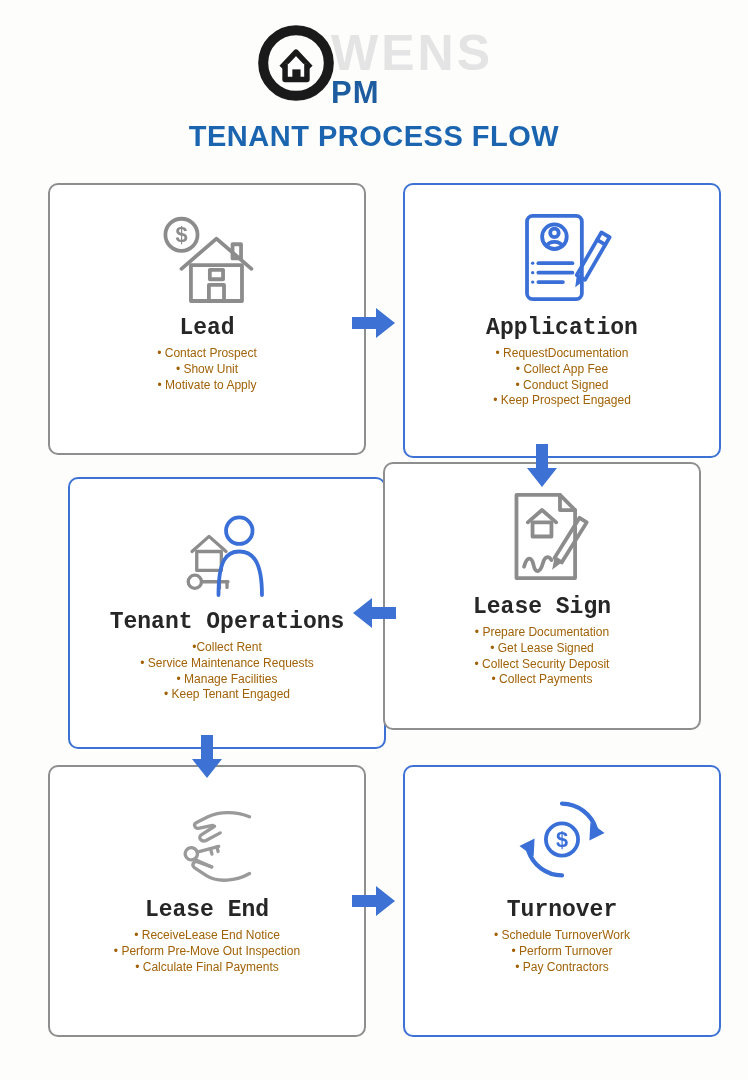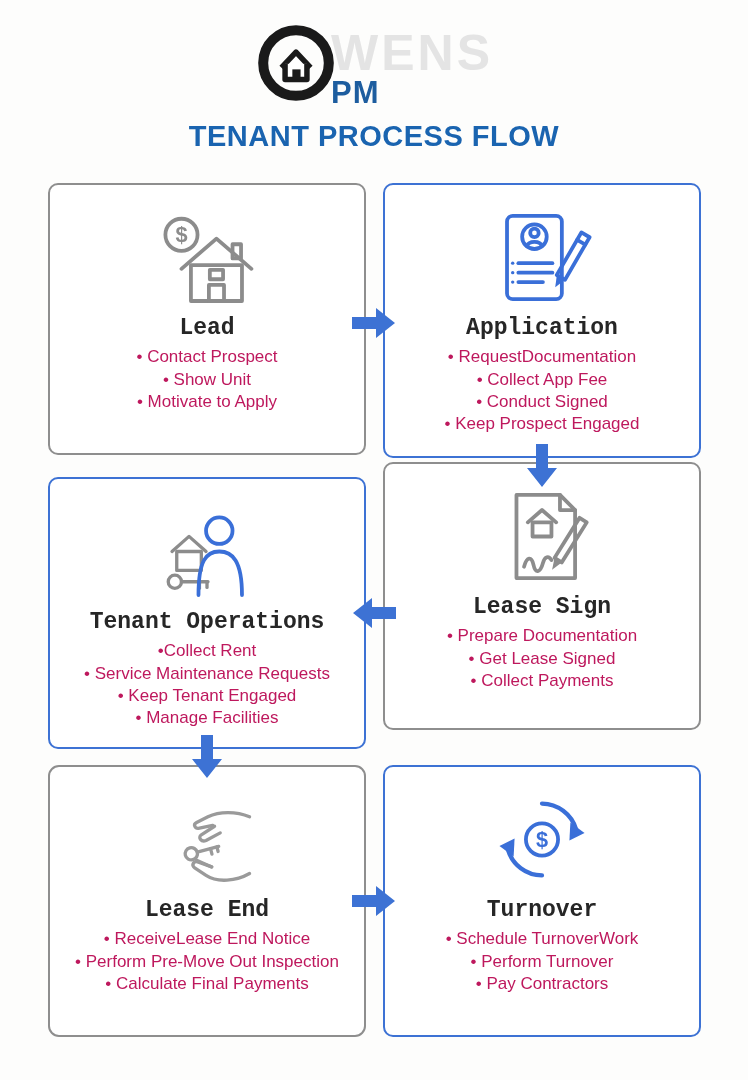--- a/index.html
+++ b/index.html
@@ -14,25 +14,25 @@
   .logo-text{display:flex;flex-direction:column;align-items:flex-start;margin-left:-6px;padding-top:2px;}
   .brand-rest{font-size:50px;font-weight:800;color:#e4e4e4;letter-spacing:3px;line-height:58px;}
   .brand-sub{font-size:31px;font-weight:800;color:#1d5d9f;line-height:30px;margin-top:-4px;letter-spacing:1px;}
   .page-title{margin-top:12px;font-size:29px;font-weight:800;color:#1a64b0;letter-spacing:0.5px;}
   
   .card{
     position:absolute;width:318px;height:272px;background:#ffffff;
     border:2px solid #8e8e8e;border-radius:10px;box-sizing:border-box;
     display:flex;flex-direction:column;align-items:center;padding-top:20px;
   }
-  .card.blue{border-color:#3d72d4;}
+  .card.blue{border-color:#3d72d4;margin-left:20px;}
   .icon-wrap{height:104px;display:flex;align-items:center;justify-content:center;}
   .card-title{font-size:23px;font-weight:bold;color:#262626;margin-top:6px;line-height:1.15;font-family:Liberation Mono, monospace;}
   .bullets{margin-top:5px;text-align:center;}
-  .bullet{font-size:17px;color:#be185d;line-height:1.3;}
+  .bullet{font-size:12px;color:#a16207;line-height:1.3;}
   
   .arrow{position:absolute;width:44px;height:34px;}
   .arrow svg{display:block;}
   .arrow.down{transform:rotate(90deg);}
   .arrow.left{transform:rotate(180deg);}
 </style>
 </head>
 <body>
 
 <div class="page">
@@ -124,22 +124,22 @@
             <circle cx="68" cy="28" r="14"></circle>
             <path d="M46,96 C46,60 54,50 68,50 C82,50 92,60 92,96"></path>
           </g>
         </g>
       </svg>
     </div>
     <div class="card-title">Tenant Operations</div>
     <div class="bullets">
       <div class="bullet">•Collect Rent</div>
       <div class="bullet">• Service Maintenance Requests</div>
+      <div class="bullet">• Manage Facilities</div>
       <div class="bullet">• Keep Tenant Engaged</div>
-      <div class="bullet">• Manage Facilities</div>
     </div>
   </div>
 
   <div class="card gray" style="left:383px;top:462px;height:268px;">
     <div class="icon-wrap">
       <svg viewBox="0 0 110 100" width="104" height="95">
         <g fill="none" stroke="#8c8c8c" stroke-width="4" stroke-linejoin="round" stroke-linecap="round">
           <path d="M28,6 H74 L90,22 V94 H28 Z"></path>
           <path d="M74,6 V22 H90"></path>
           <polyline points="40,35 55,22 70,35"></polyline>
@@ -149,25 +149,26 @@
             <rect x="77" y="28" width="9" height="50"></rect>
             <polygon points="77,78 86,78 81.5,90" fill="#8c8c8c" stroke="none"></polygon>
           </g>
         </g>
       </svg>
     </div>
     <div class="card-title">Lease Sign</div>
     <div class="bullets">
       <div class="bullet">• Prepare Documentation</div>
       <div class="bullet">• Get Lease Signed</div>
+      <div class="bullet">• Collect Security Deposit</div>
       <div class="bullet">• Collect Payments</div>
     </div>
   </div>
 
-  <div class="card gray" style="left:48px;top:765px;border-radius:11px;">
+  <div class="card gray" style="left:48px;top:765px;">
     <div class="icon-wrap">
       <svg viewBox="0 0 110 100" width="104" height="95">
         <g fill="none" stroke="#9a9a9a" stroke-width="3.5" stroke-linejoin="round" stroke-linecap="round">
           <path d="M100,26 c-14,-6 -32,-6 -44,0 l-12,6 c-4,2 -2,7 3,6 l14,-3"></path>
           <path d="M63,36 l-14,9 c-4,3 0,8 5,6 l15,-8"></path>
           <g transform="rotate(-15 50 62)">
             <circle cx="38" cy="62" r="6.5"></circle>
             <line x1="44.5" y1="62" x2="68" y2="62"></line>
             <line x1="59" y1="62" x2="59" y2="68"></line>
             <line x1="66" y1="62" x2="66" y2="67"></line>

